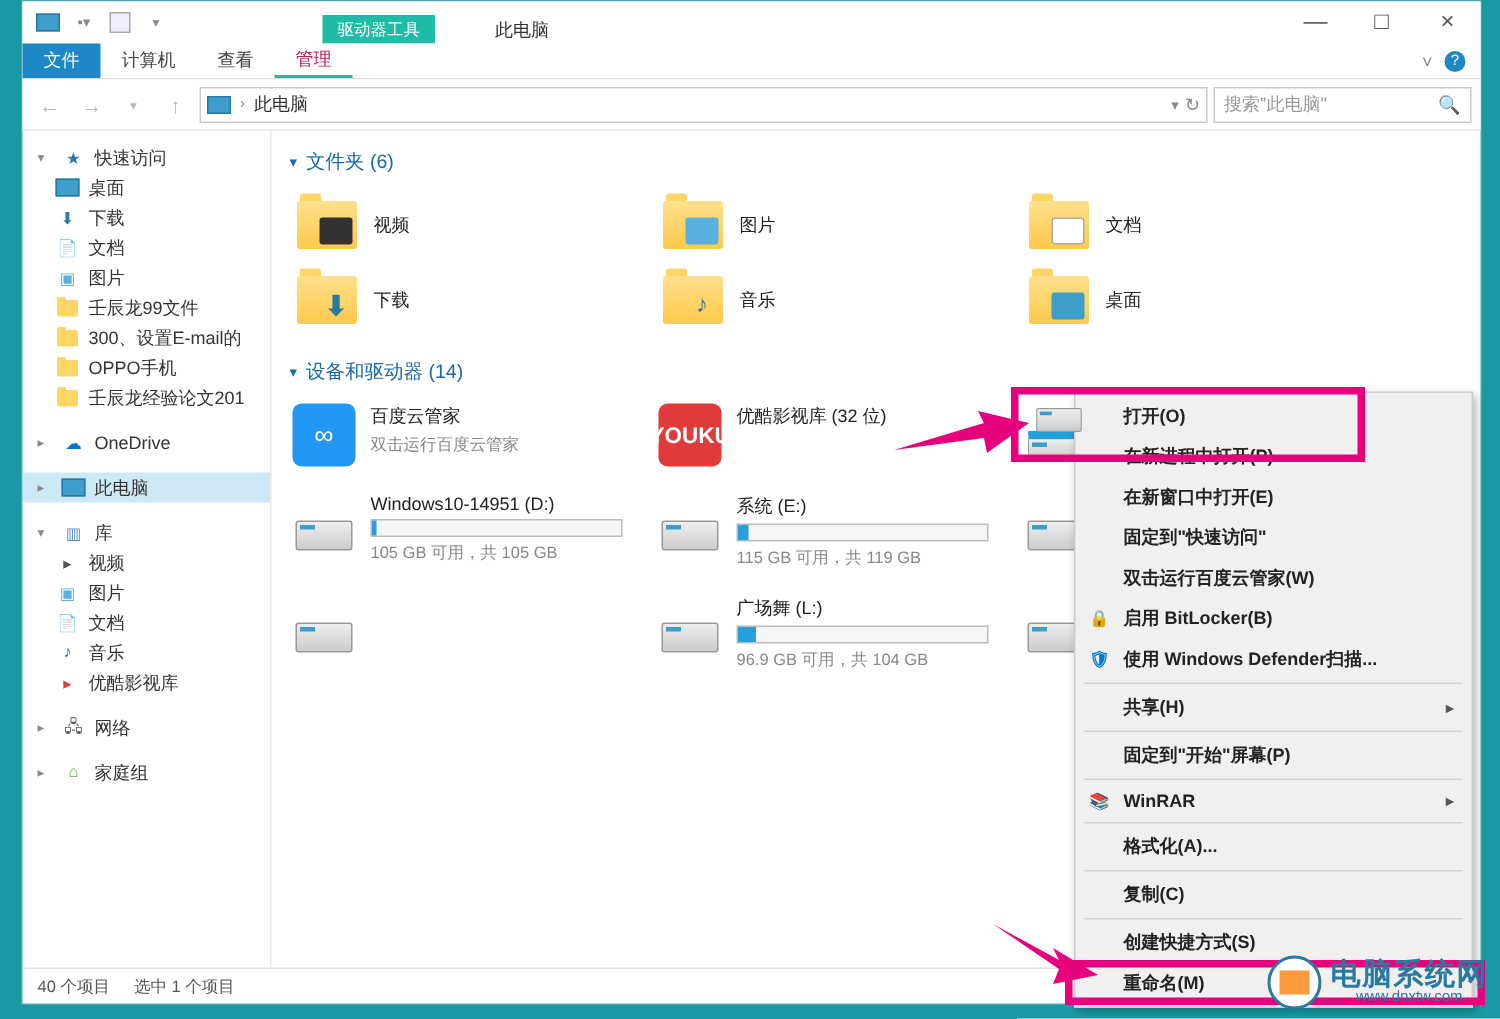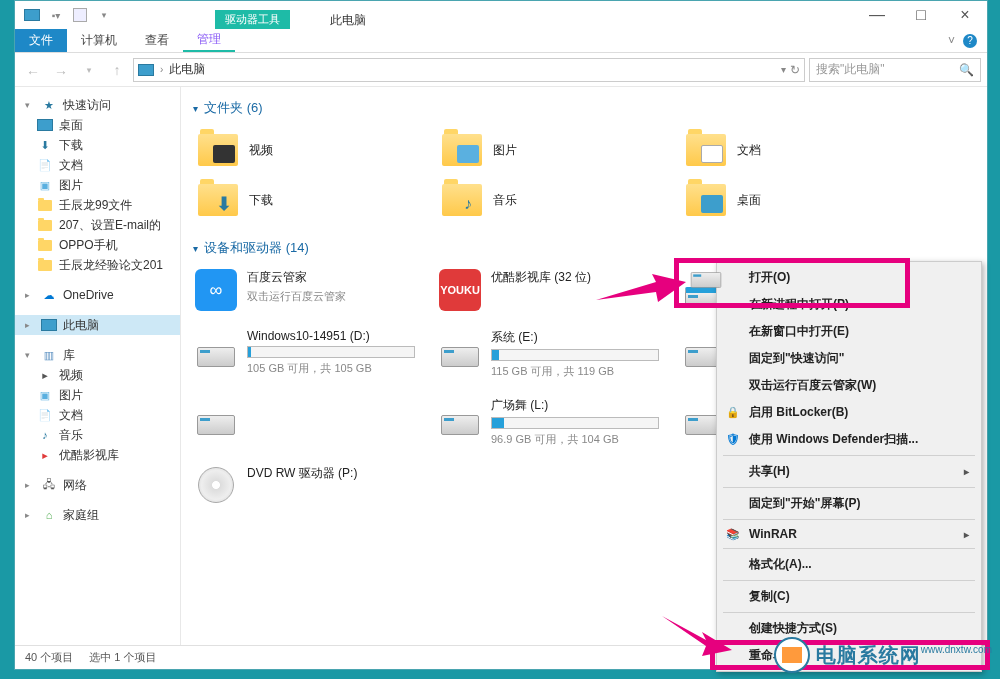--- a/index.html
+++ b/index.html
@@ -11,21 +11,21 @@
 .qat-item { width: 22px; height: 22px; display: flex; align-items: center; justify-content: center; }
 .tab-context { margin-left: 100px; display: flex; align-items: flex-end; gap: 40px; height: 28px; }
 .ctx-label { font-size: 11px; color: #555; padding: 2px 10px; background: #1ebba7; color: #fff; }
 .title-main { font-size: 12px; color: #333; }
 .win-controls { margin-left: auto; display: flex; }
 .win-btn { width: 44px; height: 28px; display: flex; align-items: center; justify-content: center; color: #555; }
 
 .ribbon-tabs { height: 24px; display: flex; align-items: stretch; background: #fff; border-bottom: 1px solid #ddd; }
 .rtab { padding: 3px 14px; font-size: 12px; color: #444; display: flex; align-items: center; }
 .rtab.file { background: #1e88c7; color: #fff; }
-.rtab.manage { color: #8b5cf6; border-bottom: 2px solid #1ebba7; }
+.rtab.manage { color: #be185d; border-bottom: 2px solid #1ebba7; }
 .ribbon-right { margin-left: auto; display: flex; align-items: center; padding-right: 10px; gap: 8px; }
 .chev-up { color: #888; font-size: 12px; }
 .help-icon { width: 14px; height: 14px; border-radius: 50%; background: #1e88c7; color: #fff; font-size: 10px; display: flex; align-items: center; justify-content: center; }
 
 .addrbar { height: 34px; display: flex; align-items: center; padding: 4px 6px; gap: 4px; background: #fff; border-bottom: 1px solid #e8e8e8; }
 .navbtn { width: 24px; height: 24px; display: flex; align-items: center; justify-content: center; color: #bbb; font-size: 14px; }
 .addr-input { flex: 1; height: 24px; border: 1px solid #ccc; display: flex; align-items: center; padding: 0 4px; gap: 6px; }
 .addr-input .pc-icon { width: 16px; height: 12px; background: #3d9ecc; border: 1px solid #2a7aa0; }
 .addr-text { font-size: 12px; color: #333; }
 .addr-right { margin-left: auto; display: flex; gap: 4px; align-items: center; }
@@ -65,21 +65,21 @@
 .ov-music { display: flex; align-items: center; justify-content: center; color: #2a7aa0; font-size: 16px; }
 .fitem .label { font-size: 12px; color: #222; }
 
 .drive-grid { display: flex; flex-wrap: wrap; gap: 14px 20px; }
 .ditem { width: 224px; display: flex; gap: 10px; padding: 2px; }
 .drive-icon { width: 42px; height: 38px; flex-shrink: 0; display: flex; align-items: flex-end; justify-content: center; }
 .drive-body { width: 38px; height: 20px; background: linear-gradient(#eee,#ccc); border: 1px solid #999; border-radius: 2px; position: relative; }
 .drive-body::before { content: ""; position: absolute; top: 2px; left: 2px; width: 10px; height: 3px; background: #3d9ecc; }
 .app-icon { width: 42px; height: 42px; border-radius: 6px; display: flex; align-items: center; justify-content: center; color: #fff; font-size: 18px; }
 .baidu { background: #2196f3; }
-.youku { background: #e03a3a; font-size: 11px; font-weight: bold; }
+.youku { background: #e03a3a; font-size: 15px; font-weight: bold; }
 .dvd-icon { width: 36px; height: 36px; border-radius: 50%; background: radial-gradient(circle, #fff 15%, #ddd 18%, #eee 60%, #ccc 100%); border: 1px solid #aaa; }
 
 .dinfo { flex: 1; display: flex; flex-direction: column; gap: 3px; }
 .dlabel { font-size: 12px; color: #222; }
 .dsub { font-size: 11px; color: #888; }
 .dbar { width: 100%; height: 12px; border: 1px solid #bbb; background: #f5f5f5; position: relative; }
 .dbar-fill { height: 100%; background: #26a0da; }
 
 .statusbar { height: 24px; border-top: 1px solid #e0e0e0; display: flex; align-items: center; padding: 0 10px; font-size: 11px; color: #555; gap: 16px; }
 
@@ -90,21 +90,21 @@
 .ctx-sep { height: 1px; background: #d0d0d0; margin: 2px 4px; }
 .ctx-icon { position: absolute; left: 6px; width: 16px; height: 16px; display: flex; align-items: center; justify-content: center; font-size: 11px; }
 
 .hilit1 { position: absolute; left: 674px; top: 258px; width: 236px; height: 50px; border: 5px solid #e6007e; z-index: 200; pointer-events: none; }
 .hilit2 { position: absolute; left: 710px; top: 640px; width: 280px; height: 30px; border: 5px solid #e6007e; z-index: 200; pointer-events: none; }
 .arrow { position: absolute; z-index: 201; pointer-events: none; }
 
 .logo-watermark { position: absolute; right: 8px; bottom: 6px; z-index: 300; display: flex; align-items: center; gap: 6px; pointer-events: none; }
 .logo-box { width: 36px; height: 36px; background: #fff; border: 2px solid #2a7aa0; border-radius: 50%; display: flex; align-items: center; justify-content: center; }
 .logo-house { width: 20px; height: 16px; background: #ff9a3c; position: relative; }
-.logo-text { display: flex; flex-direction: row; line-height: 1; }
+.logo-text { display: flex; flex-direction: column; line-height: 1; text-align: center; }
 .logo-cn { font-size: 20px; font-weight: bold; color: #2a7aa0; letter-spacing: 1px; }
 .logo-url { font-size: 10px; color: #2a7aa0; }
 </style>
 </head>
 <body>
 
 <div class="window">
 
   <div class="titlebar">
     <div class="qat">
@@ -187,21 +187,21 @@
       <div class="sb-item">
           <span class="sb-icon">
             <div class="folder-icon"></div>
           </span>
           <span>壬辰龙99文件</span>
         </div>
       <div class="sb-item">
           <span class="sb-icon">
             <div class="folder-icon"></div>
           </span>
-          <span>207、设置E-mail的</span>
+          <span>300、设置E-mail的</span>
         </div>
       <div class="sb-item">
           <span class="sb-icon">
             <div class="folder-icon"></div>
           </span>
           <span>OPPO手机</span>
         </div>
       <div class="sb-item">
           <span class="sb-icon">
             <div class="folder-icon"></div>
@@ -406,28 +406,20 @@
             </div>
     <div class="dinfo">
       <span class="dlabel">软件 (N:)</span>
       <div class="dbar">
                 <div class="dbar-fill" style="width:27%"></div>
               </div>
       <span class="dsub">169 GB 可用，共 230 GB</span>
     </div>
           </div>
 
-        <div class="ditem">
-          <div class="drive-icon">
-              <div class="dvd-icon"></div>
-            </div>
-          <div class="dinfo">
-              <span class="dlabel">DVD RW 驱动器 (P:)</span>
-            </div>
-        </div>
       </div>
     </div>
   </div>
 
   <div class="statusbar">
     <span>40 个项目</span>
     <span>选中 1 个项目</span>
   </div>
 </div>
 

